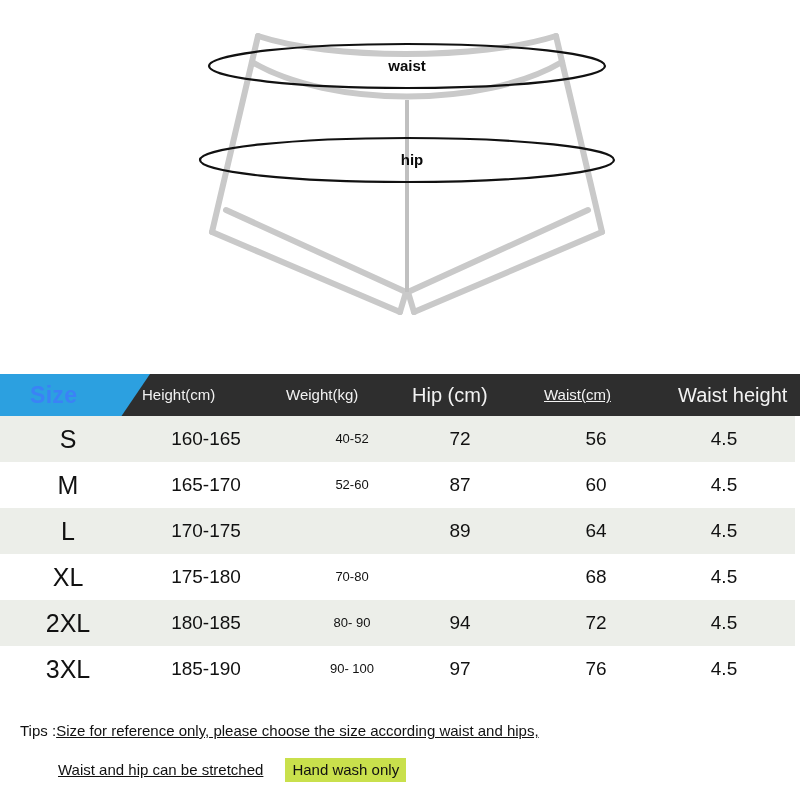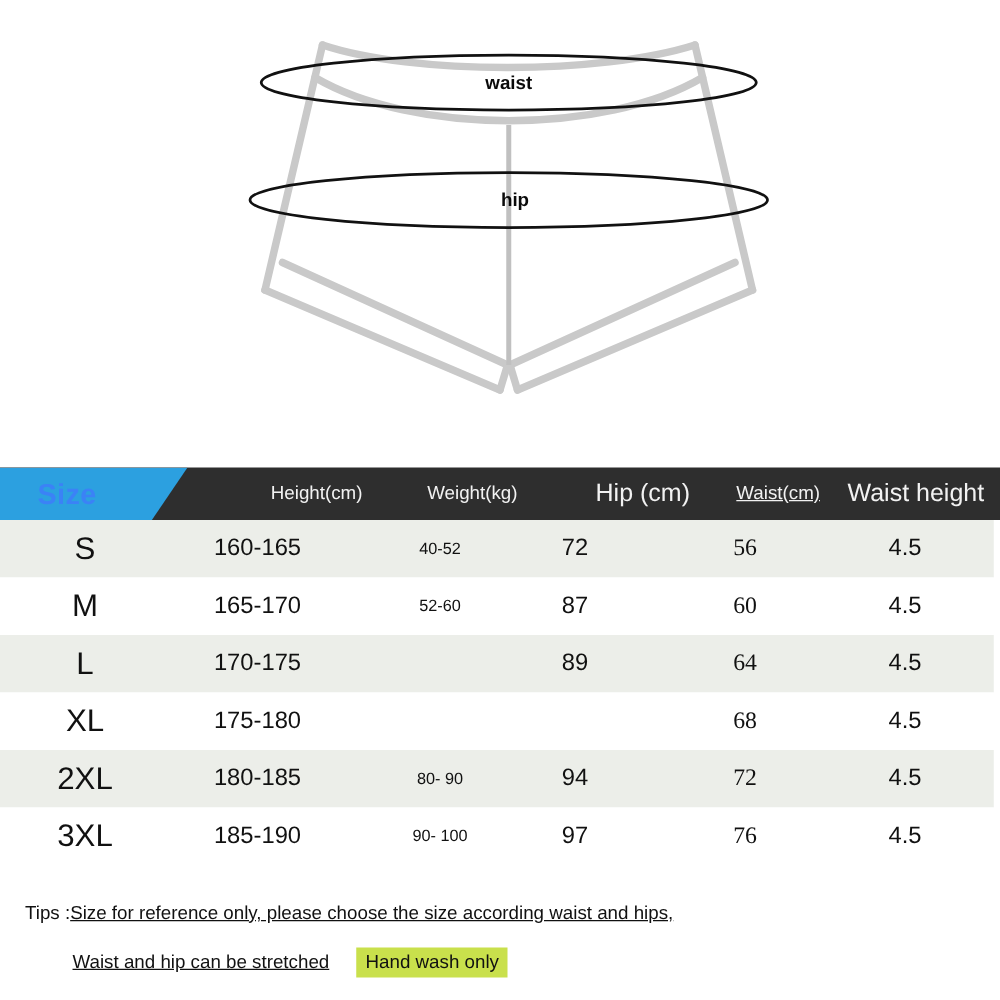--- a/index.html
+++ b/index.html
@@ -64,21 +64,21 @@
     font-size: 23px;
     font-weight: bold;
     letter-spacing: 0.3px;
   }
   .hcell {
     position: absolute;
     top: 0;
     height: 42px;
     line-height: 42px;
     color: #f2f2f2;
-    text-align: right;
+    text-align: left;
     white-space: nowrap;
   }
   .hcell.h-height { left: 142px; width: 148px; font-size: 15px; }
   .hcell.h-weight { left: 286px; width: 128px; font-size: 15px; }
   .hcell.h-hip    { left: 412px; width: 140px; font-size: 20px; }
   .hcell.h-waist  { left: 544px; width: 112px; font-size: 15px; text-decoration: underline; }
   .hcell.h-wh     { left: 650px; width: 150px; font-size: 20px; text-align: left; padding-left: 28px; box-sizing: border-box; }
 
   .trow {
     position: relative;
@@ -94,21 +94,21 @@
     height: 46px;
     line-height: 46px;
     color: #111111;
     text-align: center;
     white-space: nowrap;
   }
   .c-size   { left: 20px;  width: 96px;  font-size: 25px; }
   .c-height { left: 140px; width: 132px; font-size: 19px; }
   .c-weight { left: 292px; width: 120px; font-size: 13px; }
   .c-hip    { left: 412px; width: 96px;  font-size: 19px; }
-  .c-waist  { left: 546px; width: 100px; font-size: 19px; font-family: Liberation Serif, serif; }
+  .c-waist  { left: 546px; width: 100px; font-size: 19px; }
   .c-wh     { left: 676px; width: 96px;  font-size: 19px; }
 
   
   #tips {
     position: absolute;
     left: 0;
     top: 722px;
     width: 800px;
     font-size: 15px;
     color: #111111;
@@ -204,20 +204,21 @@
     <div class="cell c-size">L</div>
     <div class="cell c-height">170-175</div>
     <div class="cell c-hip">89</div>
     <div class="cell c-waist">64</div>
     <div class="cell c-wh">4.5</div>
   </div>
 
   <div class="trow even">
     <div class="cell c-size">XL</div>
     <div class="cell c-height">175-180</div>
+    <div class="cell c-weight">70-80</div>
     <div class="cell c-waist">68</div>
     <div class="cell c-wh">4.5</div>
   </div>
 
   <div class="trow odd">
     <div class="cell c-size">2XL</div>
     <div class="cell c-height">180-185</div>
     <div class="cell c-weight">80- 90</div>
     <div class="cell c-hip">94</div>
     <div class="cell c-waist">72</div>

